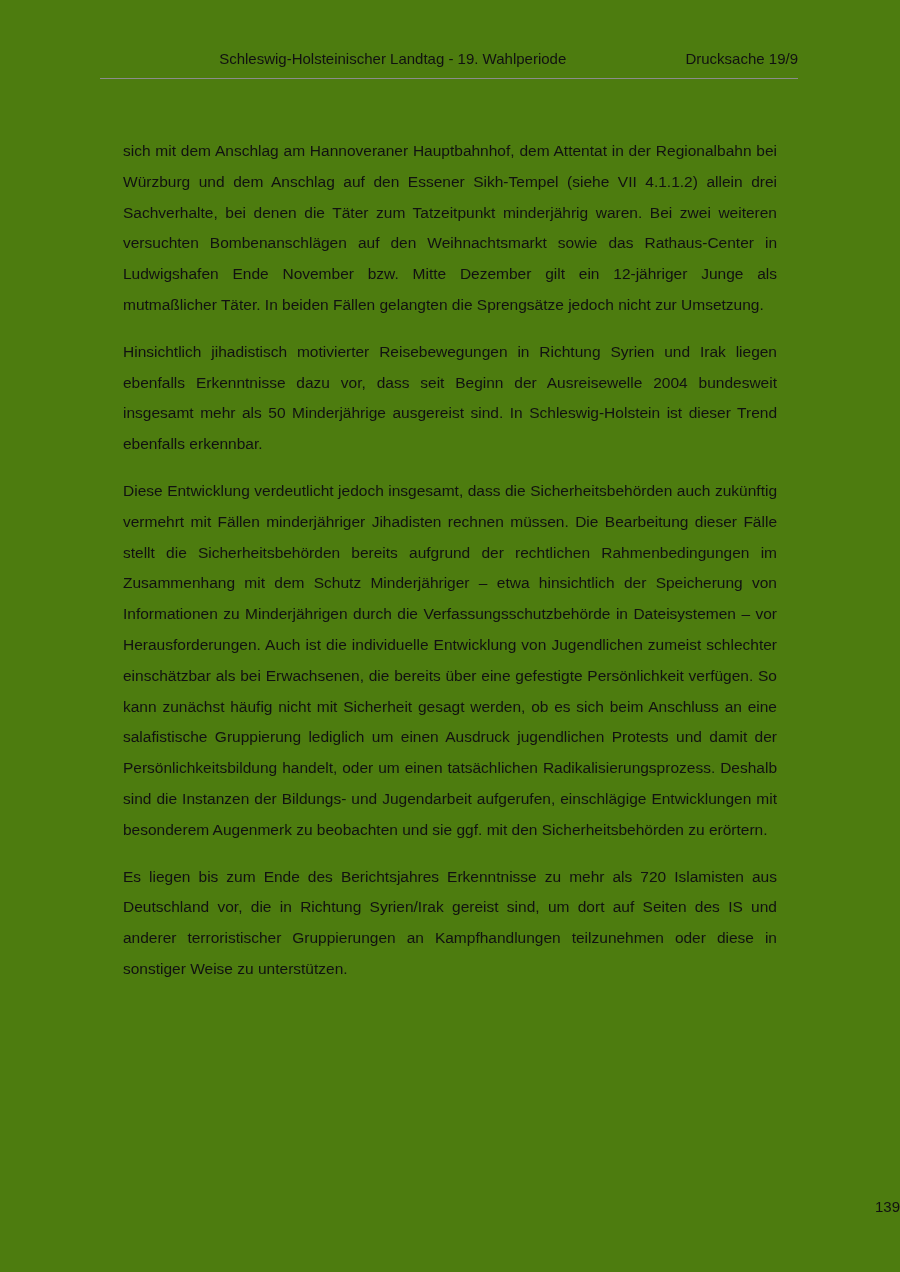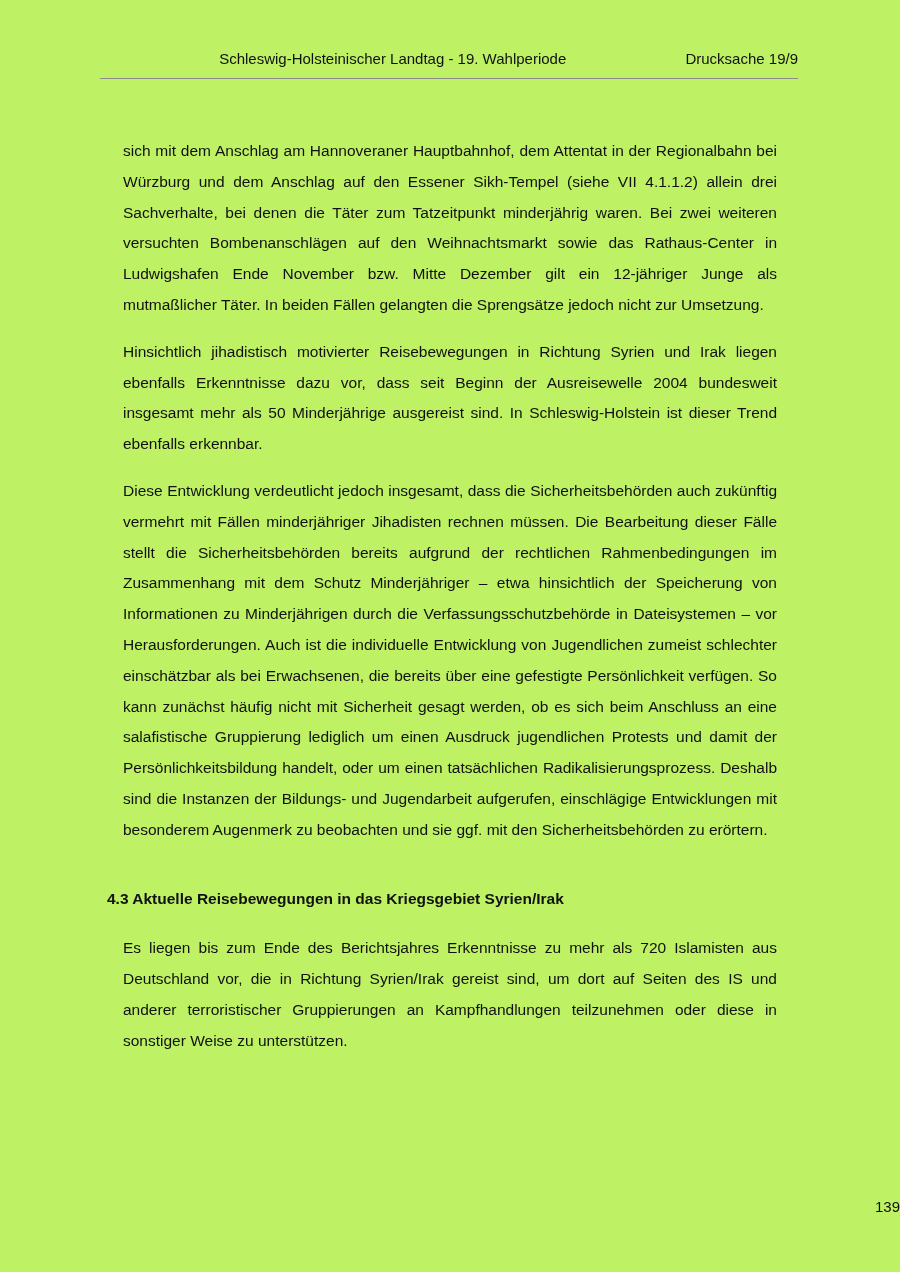--- a/index.html
+++ b/index.html
@@ -4,21 +4,21 @@
 <style>
   html, body {
     margin: 0;
     padding: 0;
     background: #ffffff;
   }
   .page {
     position: relative;
     width: 900px;
     height: 1272px;
-    background: #bef264;
+    background: #4d7c0f;
     font-family: "Liberation Sans", sans-serif;
     color: #111111;
     overflow: hidden;
   }
   .page-header {
     position: absolute;
     top: 50px;
     left: 100px;
     right: 102px;
     display: flex;
@@ -71,21 +71,20 @@
   <header class="page-header">
     <span class="header-left">Schleswig-Holsteinischer Landtag - 19. Wahlperiode</span>
     <span class="header-right">Drucksache 19/9</span>
   </header>
 
   <main class="content">
     <p>sich mit dem Anschlag am Hannoveraner Hauptbahnhof, dem Attentat in der Regionalbahn bei Würzburg und dem Anschlag auf den Essener Sikh-Tempel (siehe VII 4.1.1.2) allein drei Sachverhalte, bei denen die Täter zum Tatzeitpunkt minderjährig waren. Bei zwei weiteren versuchten Bombenanschlägen auf den Weihnachtsmarkt sowie das Rathaus-Center in Ludwigshafen Ende November bzw. Mitte Dezember gilt ein 12-jähriger Junge als mutmaßlicher Täter. In beiden Fällen gelangten die Sprengsätze jedoch nicht zur Umsetzung.</p>
     <p>Hinsichtlich jihadistisch motivierter Reisebewegungen in Richtung Syrien und Irak liegen ebenfalls Erkenntnisse dazu vor, dass seit Beginn der Ausreisewelle 2004 bundesweit insgesamt mehr als 50 Minderjährige ausgereist sind. In Schleswig-Holstein ist dieser Trend ebenfalls erkennbar.</p>
     <p>Diese Entwicklung verdeutlicht jedoch insgesamt, dass die Sicherheitsbehörden auch zukünftig vermehrt mit Fällen minderjähriger Jihadisten rechnen müssen. Die Bearbeitung dieser Fälle stellt die Sicherheitsbehörden bereits aufgrund der rechtlichen Rahmenbedingungen im Zusammenhang mit dem Schutz Minderjähriger – etwa hinsichtlich der Speicherung von Informationen zu Minderjährigen durch die Verfassungsschutzbehörde in Dateisystemen – vor Herausforderungen. Auch ist die individuelle Entwicklung von Jugendlichen zumeist schlechter einschätzbar als bei Erwachsenen, die bereits über eine gefestigte Persönlichkeit verfügen. So kann zunächst häufig nicht mit Sicherheit gesagt werden, ob es sich beim Anschluss an eine salafistische Gruppierung lediglich um einen Ausdruck jugendlichen Protests und damit der Persönlichkeitsbildung handelt, oder um einen tatsächlichen Radikalisierungsprozess. Deshalb sind die Instanzen der Bildungs- und Jugendarbeit aufgerufen, einschlägige Entwicklungen mit besonderem Augenmerk zu beobachten und sie ggf. mit den Sicherheitsbehörden zu erörtern.</p>
 
-    <h2>4.3 Aktuelle Reisebewegungen in das Kriegsgebiet Syrien/Irak</h2>
 
     <p>Es liegen bis zum Ende des Berichtsjahres Erkenntnisse zu mehr als 720 Islamisten aus Deutschland vor, die in Richtung Syrien/Irak gereist sind, um dort auf Seiten des IS und anderer terroristischer Gruppierungen an Kampfhandlungen teilzunehmen oder diese in sonstiger Weise zu unterstützen.</p>
   </main>
 
   <footer class="page-footer">
     <span>139</span>
   </footer>
 
 </div>
 

